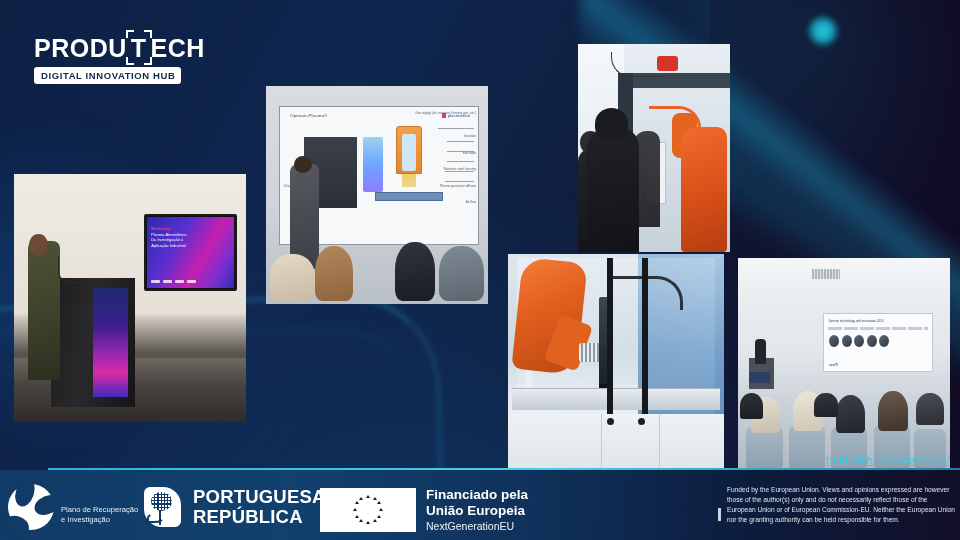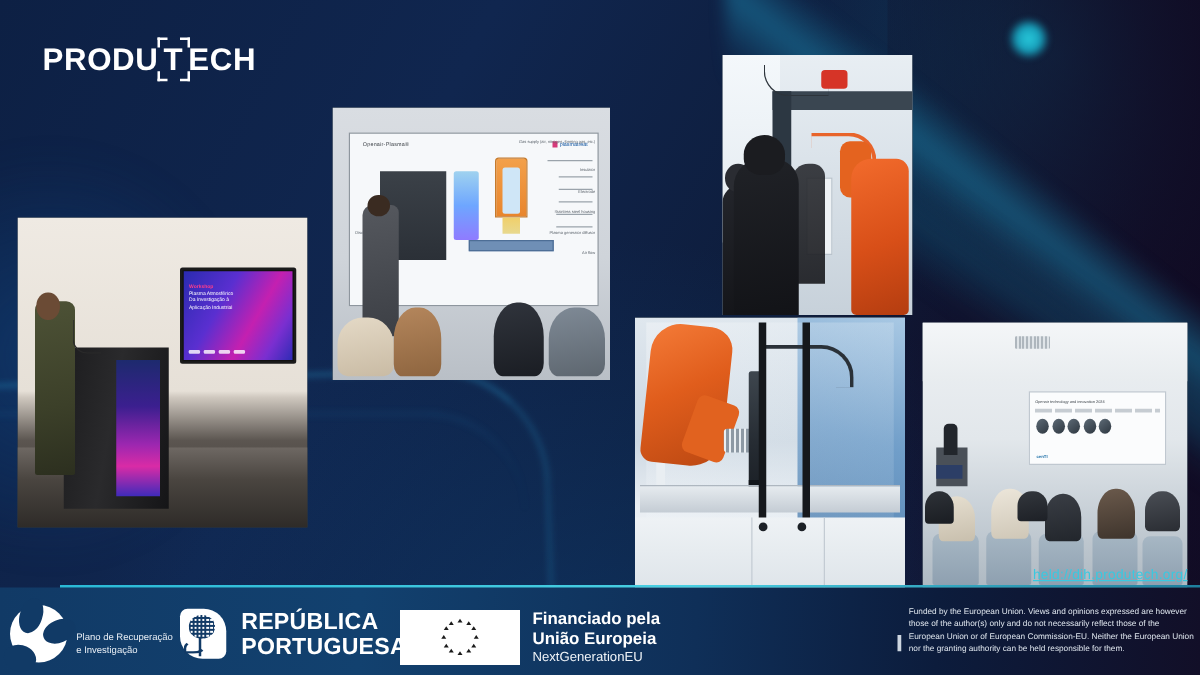--- a/index.html
+++ b/index.html
@@ -232,20 +232,21 @@
       <span>PRODU</span>
       <span class="logo-t">
         <i class="brk b1"></i>
         <i class="brk b2"></i>
         <i class="brk b3"></i>
         <i class="brk b4"></i>
         <span>T</span>
       </span>
       <span>ECH</span>
     </div>
+    <div class="logo-tag">DIGITAL INNOVATION HUB</div>
   </div>
 
   <div class="photo" id="photo1">
     <div class="p1-wall"></div>
     <div class="p1-floor"></div>
 
     <div class="p1-tv">
       <div class="p1-tvscreen"></div>
       <div class="p1-tvtext">
         <div class="wk">Workshop</div>
@@ -406,22 +407,22 @@
   </div>
 
   <div class="fitem" id="republica">
     <div class="rp-mark">
       <div class="rp-shield"></div>
       <div class="rp-sphere"></div>
       <div class="rp-stem"></div>
       <div class="rp-leaf"></div>
     </div>
     <div class="rp-txt">
+      <div>PORTUGUESA</div>
       <div>REPÚBLICA</div>
-      <div>PORTUGUESA</div>
     </div>
   </div>
 
   <div class="fitem" id="eu1">
     <div class="euflag">
         <i class="star" style="left: 46px; top: 6.8px;"></i>
         <i class="star" style="left: 52.6px; top: 8.56846px;"></i>
         <i class="star" style="left: 57.4315px; top: 13.4px;"></i>
         <i class="star" style="left: 59.2px; top: 20px;"></i>
         <i class="star" style="left: 57.4315px; top: 26.6px;"></i>

